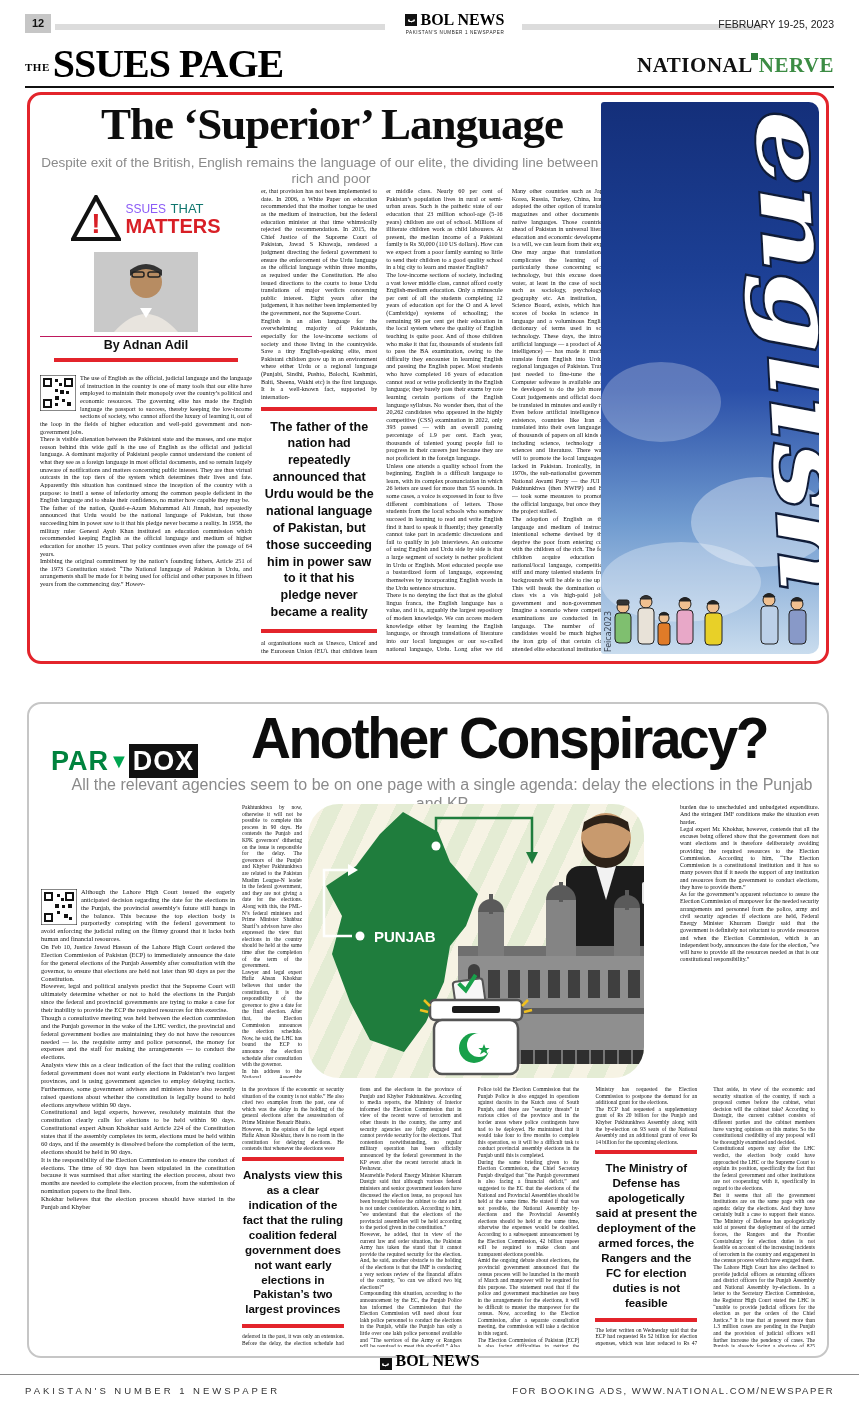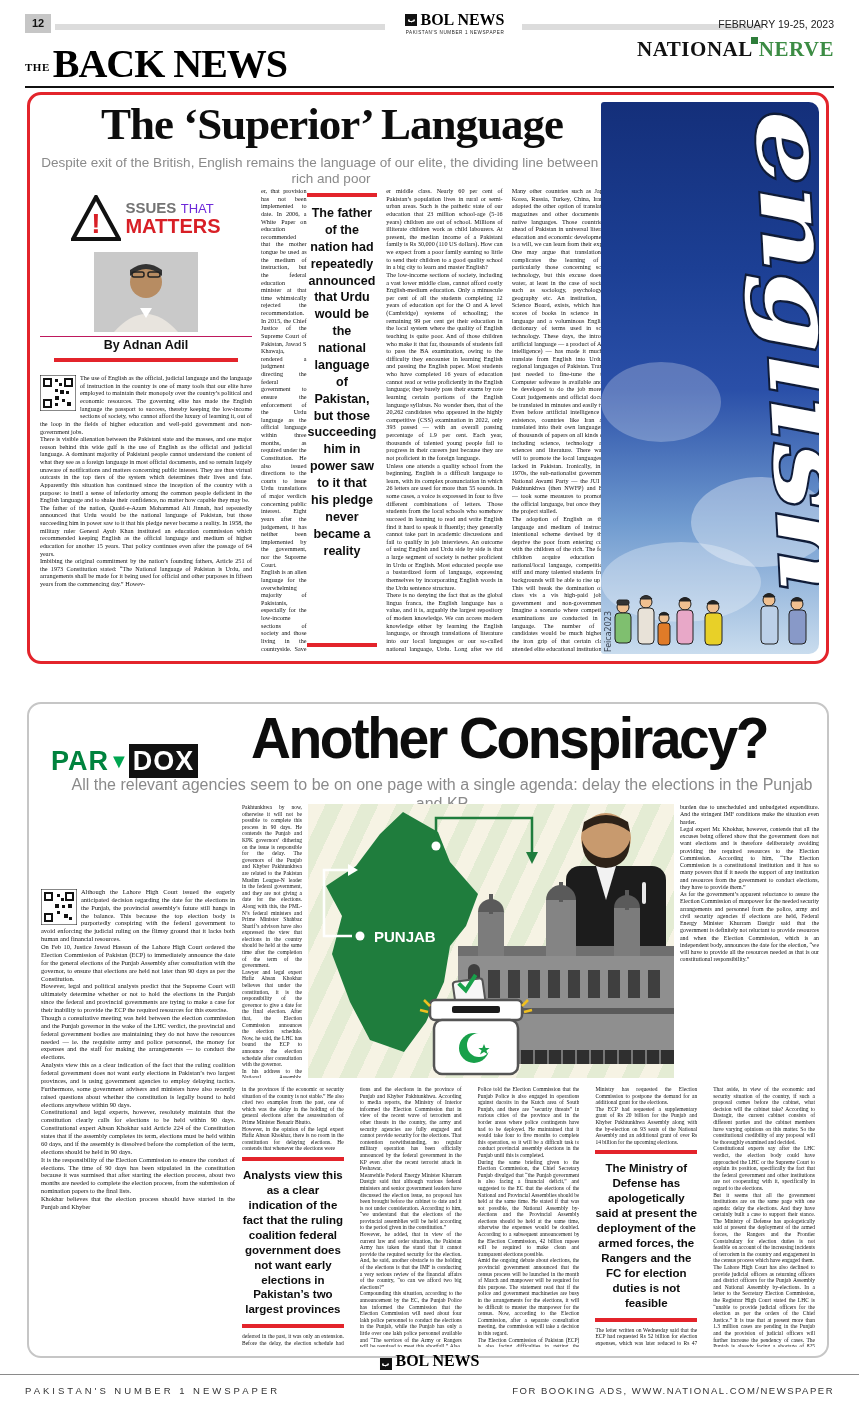--- a/index.html
+++ b/index.html
@@ -19,44 +19,44 @@
   .bol-icon { display:inline-block; width:12px; height:12px; background:#111; color:#fff;
               font:bold 8px/12px "DejaVu Sans",sans-serif; text-align:center; }
   .bol-word { font:bold 16px/1 "Liberation Serif",serif; letter-spacing:0; }
   .bol-tag { display:block; font:4.6px "Liberation Sans",sans-serif; letter-spacing:.6px; color:#222; margin-top:2px; }
   .issue-date { position:absolute; right:0; top:6px; font:10.5px "Liberation Sans",sans-serif; color:#222; }
   .mastrow { position:absolute; top:44px; left:25px; right:25px; height:44px;
              border-bottom:2px solid #111; }
   .masthead { position:absolute; left:0; bottom:4px; }
   .masthead .the { font:bold 11px "Liberation Serif",serif; letter-spacing:.5px; vertical-align:6px; margin-right:3px; }
   .masthead .bp { font:bold 40px/0.9 "Liberation Serif",serif; letter-spacing:-1px; }
-  .section { position:absolute; right:0; bottom:24px; font:bold 21px "Liberation Serif",serif;margin-left:16px; }
+  .section { position:absolute; right:0; bottom:8px; font:bold 21px "Liberation Serif",serif;margin-left:16px; }
   .section .nat { color:#111; letter-spacing:.5px; }
   .section .sq { display:inline-block; width:7px; height:7px; background:#2e7d3a; vertical-align:12px; margin:0 1px 0 -2px; }
   .section .nerve { color:#3c8c44; letter-spacing:.5px; }
 
   
   .card { position:absolute; left:27px; width:802px; background:#fff; }
   .card1 { top:92px; height:572px; border:3px solid #e3242b; border-radius:14px; }
   .card2 { top:702px; height:656px; border:2px solid #c6c6c6; border-radius:14px; }
 
   
   .a1-title { position:absolute; top:6px; left:8px; width:588px; text-align:center;
               font:bold 45px/1.05 "Liberation Serif",serif; letter-spacing:-1px; color:#0d0d0d; }
   .a1-sub { position:absolute; top:60px; left:2px; width:598px; text-align:center;
             font:13.5px/1.2 "Liberation Sans",sans-serif; color:#8a8a8a; }
   .a1-cols { position:absolute; top:92px; left:10px; width:588px; bottom:8px; display:flex; gap:9px; }
   .a1-sidebar { width:212px; flex:none; }
-  .colflex { flex:1; display:flex; flex-direction:row; overflow:hidden; }
+  .colflex { flex:1; display:flex; flex-direction:column; overflow:hidden; }
   .body-text { font-family:"Liberation Serif",serif; font-size:6.2px; line-height:1.23;
                text-align:justify; white-space:pre-line; color:#111; overflow:hidden; }
   .issues-logo { display:flex; align-items:center; justify-content:center; gap:4px; height:62px; }
   .issues-words { font-family:"Liberation Sans",sans-serif; line-height:1; }
-  .issues-words .w1 { font-weight:bold; font-size:15px; color:#737373; }
-  .issues-words .w2 { font-size:13px; color:#6d28d9; }
+  .issues-words .w1 { font-weight:normal; font-size:12px; color:#8b5cf6; }
+  .issues-words .w2 { font-size:13px; color:#0f766e; }
   .issues-words .w3 { font-weight:bold; font-size:20px; color:#d81f26; display:block; text-align:right; }
   .a-photo { width:104px; height:80px; margin:3px auto 4px; background:linear-gradient(180deg,#cfcfcf,#9f9f9f); overflow:hidden; }
   .byline1 { text-align:center; font:bold 12.5px/1.4 "Liberation Sans",sans-serif; color:#111;
              border-top:1px solid #be185d; }
   .redrule { height:4px; background:#e3242b; margin:3px 14px 5px; }
   .qr { float:left; width:36px; height:36px; margin:1px 4px 2px 0; }
   .pullquote { margin:6px 0; padding:8px 1px; border-top:4px solid #e3242b; border-bottom:4px solid #e3242b;
                font:bold 12.5px/1.35 "Liberation Sans",sans-serif; text-align:center; color:#0d0d0d; }
   .a1-art { position:absolute; top:7px; right:7px; bottom:7px; width:218px; border-radius:3px 10px 10px 3px;
             overflow:hidden; background:linear-gradient(180deg,#142f7a 0%,#1c3f94 30%,#2a4fa8 52%,#6f9acf 76%,#c9dcee 100%); }
@@ -73,22 +73,22 @@
   .a2-byline { position:absolute; left:12px; top:96px; width:194px; border-bottom:5px solid #1c7a36;
                padding-bottom:3px; display:flex; align-items:flex-end; gap:6px; }
   .a2-name-blk { flex:1; }
   .a2-name { background:#e9e9e9; font:bold 13px/1.5 "Liberation Sans",sans-serif; padding-left:4px; }
   .a2-city { font:8px "Liberation Sans",sans-serif; color:#777; padding-left:4px; letter-spacing:.5px; }
   .a2-photo { width:72px; height:66px; flex:none; background:linear-gradient(180deg,#d8d8d8,#a8a8a8); overflow:hidden; }
   .a2-col1 { position:absolute; left:12px; top:176px; width:194px; bottom:10px; overflow:hidden; }
   .a2-col1 .body-text { font-size:6.4px; }
   .a2-col2top { position:absolute; left:213px; top:100px; width:60px; height:274px; overflow:hidden; }
   .a2-col2top .body-text { font-size:5.5px; line-height:1.2; }
-  .a2-image { position:absolute; left:279px; top:100px; width:366px; height:274px;
-              background:repeating-linear-gradient(115deg,#f6f3e4 0 16px,#e4ecd4 16px 32px); overflow:hidden; }
+  .a2-image { position:absolute; left:279px; top:100px; width:336px; height:274px;
+              background:repeating-linear-gradient(115deg,#f6f3e4 0 16px,#e4ecd4 16px 32px); overflow:hidden;border-radius:31px; }
   .a2-colR { position:absolute; left:651px; top:100px; width:139px; height:276px; overflow:hidden; }
   .a2-colR .body-text { font-size:5.9px; }
   .a2-rowB { position:absolute; left:213px; right:12px; top:382px; bottom:9px; display:flex; gap:16px; }
   .mcol { flex:1; overflow:hidden; }
   .mcol .body-text { font-size:5.5px; line-height:1.2; }
   .pullquote2 { margin:5px 0; padding:7px 0; border-top:4px solid #e3242b; border-bottom:4px solid #e3242b;
                 font:bold 11.5px/1.3 "Liberation Sans",sans-serif; text-align:center; color:#0d0d0d; }
 
   
   .footer-rule { position:absolute; left:0; right:0; top:1374px; border-top:1px solid #8a8a8a; }
@@ -112,21 +112,21 @@
           <span class="bol-icon">ب</span>
           <span class="bol-word">BOL NEWS</span>
         </div>
         <span class="bol-tag">PAKISTAN'S NUMBER 1 NEWSPAPER</span>
       </div>
       <div class="gbar right"></div>
       <div class="issue-date">FEBRUARY 19-25, 2023</div>
     </div>
     <div class="mastrow">
       <div class="masthead">
-        <span class="the">THE</span><span class="bp">BACK NEWS</span>
+        <span class="the">THE</span><span class="bp">SSUES PAGE</span>
       </div>
       <div class="section">
         <span class="nat">NATIONAL</span><span class="sq"></span><span class="nerve">NERVE</span>
       </div>
     </div>
   </header>
 
   <section class="card card1">
     <h1 class="a1-title">The ‘Superior’ Language</h1>
     <p class="a1-sub">Despite exit of the British, English remains the language of our elite, the dividing line between the rich and poor</p>

